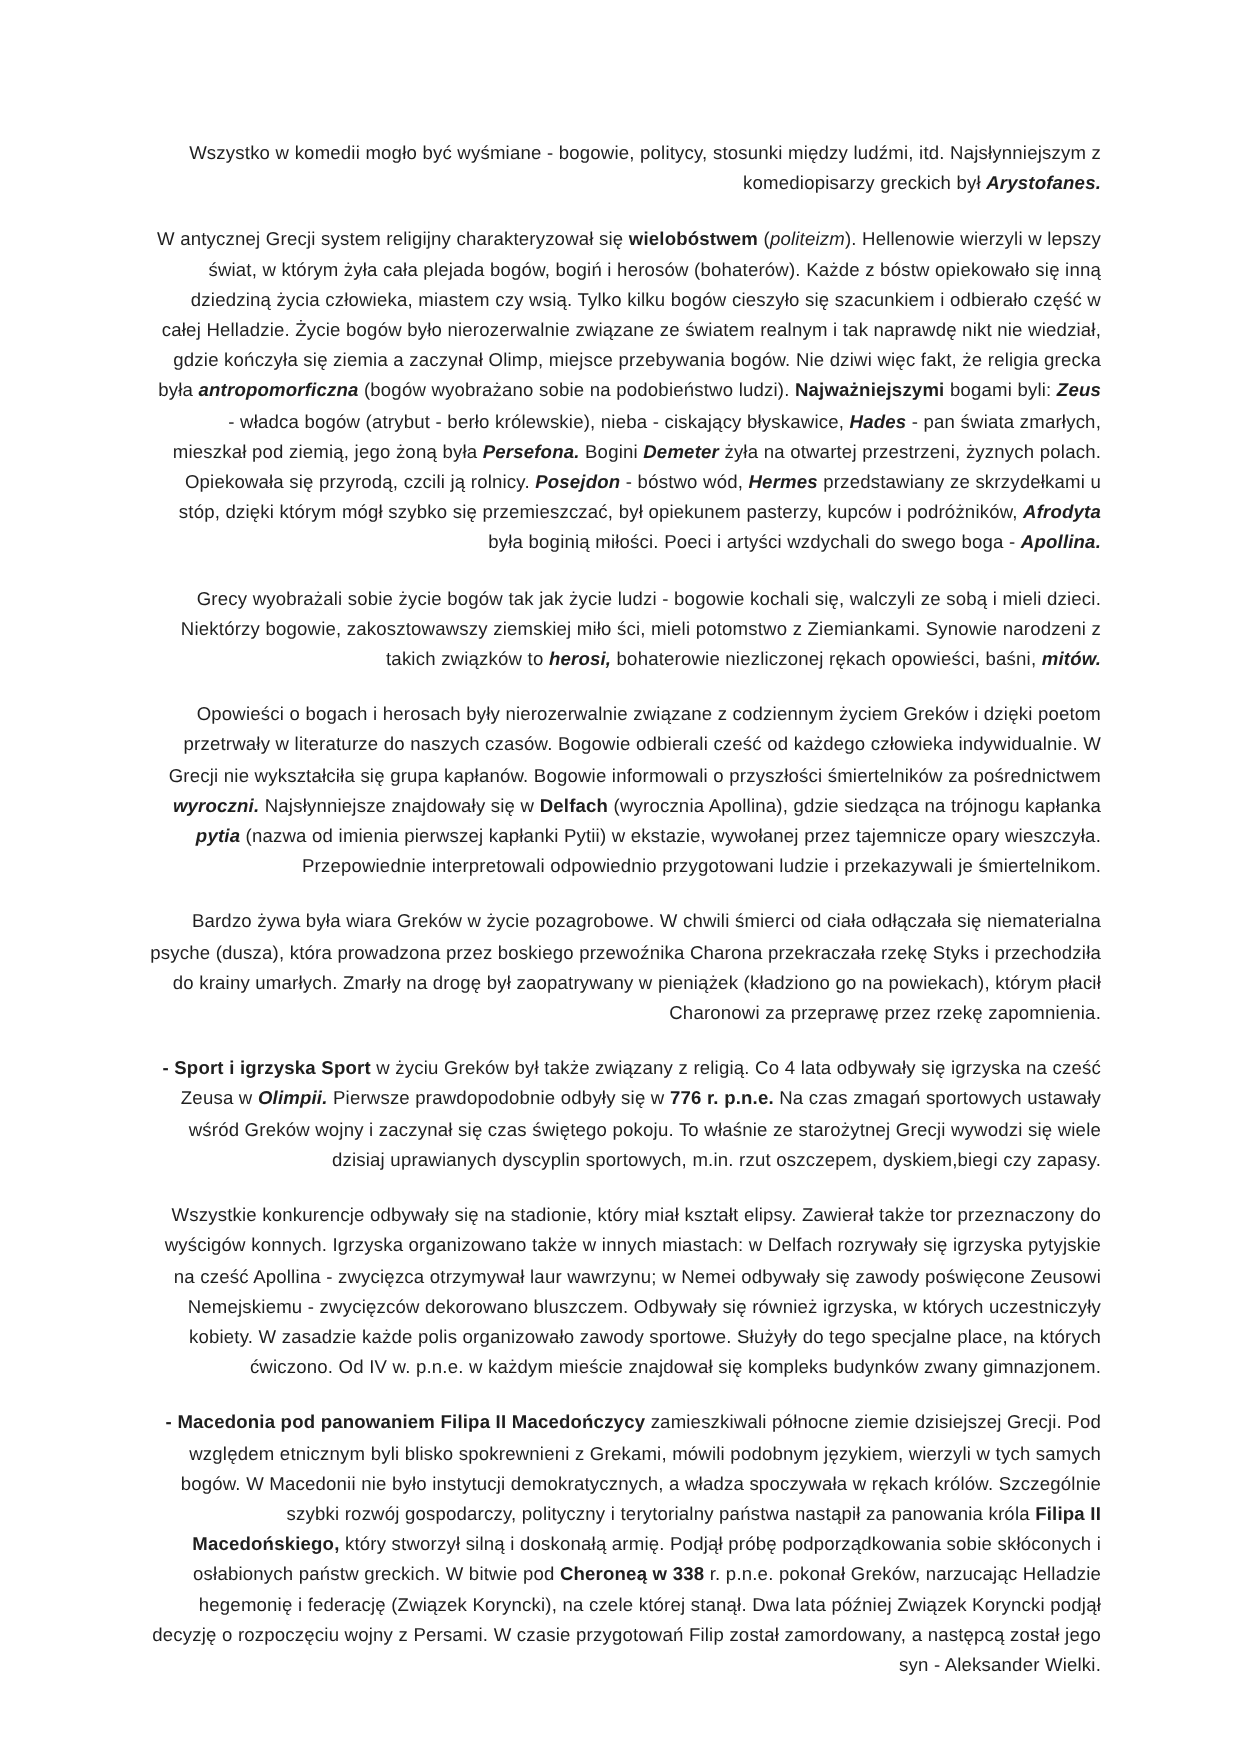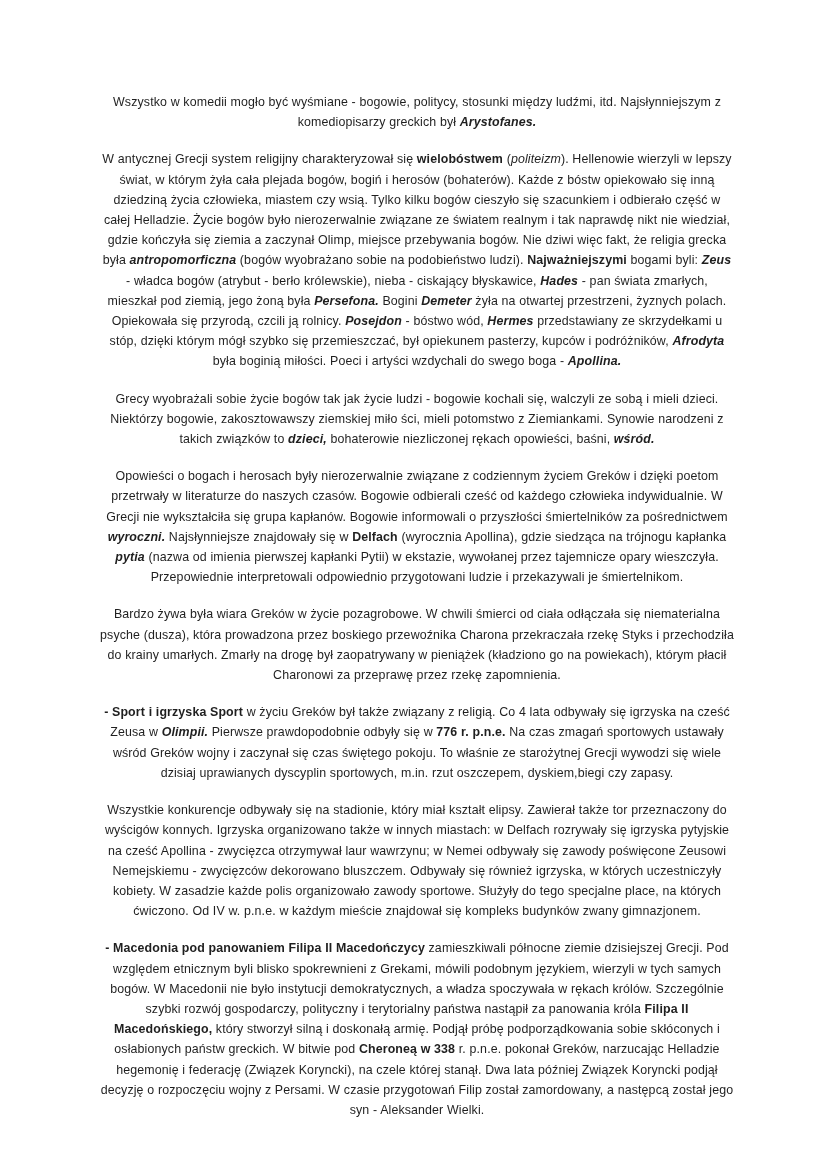--- a/index.html
+++ b/index.html
@@ -22,21 +22,21 @@
     box-sizing: border-box;
     padding: 92px 96px 0 100px;
   }
   .doc-body {
     width: 634px;
   }
   p.para {
     margin: 0 0 17px 0;
     font-size: 12.4px;
     line-height: 20.2px;
-    text-align: center;
+    text-align: right;
     color: #1f1f1f;
     letter-spacing: 0.01em;
     word-spacing: 0.005em;
   }
   p.para:last-child {
     margin-bottom: 0;
   }
   p.heading {
     margin: 0 0 17px 0;
     font-size: 12.4px;
@@ -48,20 +48,20 @@
   .i { font-style: italic; }
   .bi { font-weight: bold; font-style: italic; }
 </style>
 </head>
 <body>
 
 <div id="page">
   <div class="doc-body">
       <p class="para"><span>Wszystko w komedii mogło być wyśmiane - bogowie, politycy, stosunki między ludźmi, itd. Najsłynniejszym z komediopisarzy greckich był </span><span class="bi">Arystofanes.</span></p>
       <p class="para"><span>W antycznej Grecji system religijny charakteryzował się </span><span class="b">wielobóstwem</span><span> (</span><span class="i">politeizm</span><span>). Hellenowie wierzyli w lepszy świat, w którym żyła cała plejada bogów, bogiń i herosów (bohaterów). Każde z bóstw opiekowało się inną dziedziną życia człowieka, miastem czy wsią. Tylko kilku bogów cieszyło się szacunkiem i odbierało część w całej Helladzie. Życie bogów było nierozerwalnie związane ze światem realnym i tak naprawdę nikt nie wiedział, gdzie kończyła się ziemia a zaczynał Olimp, miejsce przebywania bogów. Nie dziwi więc fakt, że religia grecka była </span><span class="bi">antropomorficzna</span><span> (bogów wyobrażano sobie na podobieństwo ludzi). </span><span class="b">Najważniejszymi</span><span> bogami byli: </span><span class="bi">Zeus</span><span> - władca bogów (atrybut - berło królewskie), nieba - ciskający błyskawice, </span><span class="bi">Hades</span><span> - pan świata zmarłych, mieszkał pod ziemią, jego żoną była </span><span class="bi">Persefona.</span><span> Bogini </span><span class="bi">Demeter</span><span> żyła na otwartej przestrzeni, żyznych polach. Opiekowała się przyrodą, czcili ją rolnicy. </span><span class="bi">Posejdon</span><span> - bóstwo wód, </span><span class="bi">Hermes</span><span> przedstawiany ze skrzydełkami u stóp, dzięki którym mógł szybko się przemieszczać, był opiekunem pasterzy, kupców i podróżników, </span><span class="bi">Afrodyta</span><span> była boginią miłości. Poeci i artyści wzdychali do swego boga - </span><span class="bi">Apollina.</span></p>
-      <p class="para"><span>Grecy wyobrażali sobie życie bogów tak jak życie ludzi - bogowie kochali się, walczyli ze sobą i mieli dzieci. Niektórzy bogowie, zakosztowawszy ziemskiej miło ści, mieli potomstwo z Ziemiankami. Synowie narodzeni z takich związków to </span><span class="bi">dzieci,</span><span> bohaterowie niezliczonej rękach opowieści, baśni, </span><span class="bi">wśród.</span></p>
+      <p class="para"><span>Grecy wyobrażali sobie życie bogów tak jak życie ludzi - bogowie kochali się, walczyli ze sobą i mieli dzieci. Niektórzy bogowie, zakosztowawszy ziemskiej miło ści, mieli potomstwo z Ziemiankami. Synowie narodzeni z takich związków to </span><span class="bi">herosi,</span><span> bohaterowie niezliczonej rękach opowieści, baśni, </span><span class="bi">mitów.</span></p>
       <p class="para"><span>Opowieści o bogach i herosach były nierozerwalnie związane z codziennym życiem Greków i dzięki poetom przetrwały w literaturze do naszych czasów. Bogowie odbierali cześć od każdego człowieka indywidualnie. W Grecji nie wykształciła się grupa kapłanów. Bogowie informowali o przyszłości śmiertelników za pośrednictwem </span><span class="bi">wyroczni.</span><span> Najsłynniejsze znajdowały się w </span><span class="b">Delfach</span><span> (wyrocznia Apollina), gdzie siedząca na trójnogu kapłanka </span><span class="bi">pytia</span><span> (nazwa od imienia pierwszej kapłanki Pytii) w ekstazie, wywołanej przez tajemnicze opary wieszczyła. Przepowiednie interpretowali odpowiednio przygotowani ludzie i przekazywali je śmiertelnikom.</span></p>
       <p class="para"><span>Bardzo żywa była wiara Greków w życie pozagrobowe. W chwili śmierci od ciała odłączała się niematerialna psyche (dusza), która prowadzona przez boskiego przewoźnika Charona przekraczała rzekę Styks i przechodziła do krainy umarłych. Zmarły na drogę był zaopatrywany w pieniążek (kładziono go na powiekach), którym płacił Charonowi za przeprawę przez rzekę zapomnienia.</span></p>
       <p class="para"><span class="b">- Sport i igrzyska Sport</span><span> w życiu Greków był także związany z religią. Co 4 lata odbywały się igrzyska na cześć Zeusa w </span><span class="bi">Olimpii.</span><span> Pierwsze prawdopodobnie odbyły się w </span><span class="b">776 r. p.n.e.</span><span> Na czas zmagań sportowych ustawały wśród Greków wojny i zaczynał się czas świętego pokoju. To właśnie ze starożytnej Grecji wywodzi się wiele dzisiaj uprawianych dyscyplin sportowych, m.in. rzut oszczepem, dyskiem,biegi czy zapasy.</span></p>
       <p class="para"><span>Wszystkie konkurencje odbywały się na stadionie, który miał kształt elipsy. Zawierał także tor przeznaczony do wyścigów konnych. Igrzyska organizowano także w innych miastach: w Delfach rozrywały się igrzyska pytyjskie na cześć Apollina - zwycięzca otrzymywał laur wawrzynu; w Nemei odbywały się zawody poświęcone Zeusowi Nemejskiemu - zwycięzców dekorowano bluszczem. Odbywały się również igrzyska, w których uczestniczyły kobiety. W zasadzie każde polis organizowało zawody sportowe. Służyły do tego specjalne place, na których ćwiczono. Od IV w. p.n.e. w każdym mieście znajdował się kompleks budynków zwany gimnazjonem.</span></p>
       <p class="para"><span class="b">- Macedonia pod panowaniem Filipa II Macedończycy</span><span> zamieszkiwali północne ziemie dzisiejszej Grecji. Pod względem etnicznym byli blisko spokrewnieni z Grekami, mówili podobnym językiem, wierzyli w tych samych bogów. W Macedonii nie było instytucji demokratycznych, a władza spoczywała w rękach królów. Szczególnie szybki rozwój gospodarczy, polityczny i terytorialny państwa nastąpił za panowania króla </span><span class="b">Filipa II Macedońskiego,</span><span> który stworzył silną i doskonałą armię. Podjął próbę podporządkowania sobie skłóconych i osłabionych państw greckich. W bitwie pod </span><span class="b">Cheroneą w 338</span><span> r. p.n.e. pokonał Greków, narzucając Helladzie hegemonię i federację (Związek Koryncki), na czele której stanął. Dwa lata później Związek Koryncki podjął decyzję o rozpoczęciu wojny z Persami. W czasie przygotowań Filip został zamordowany, a następcą został jego syn - Aleksander Wielki.</span></p>
     </div>
 </div>
 
 </body></html>

